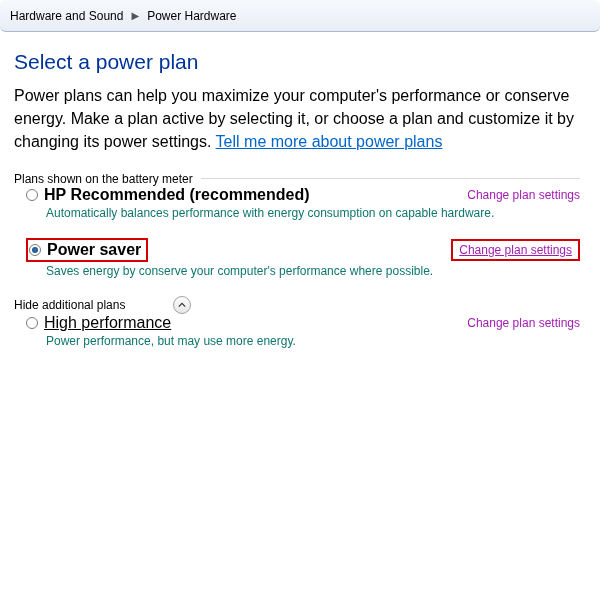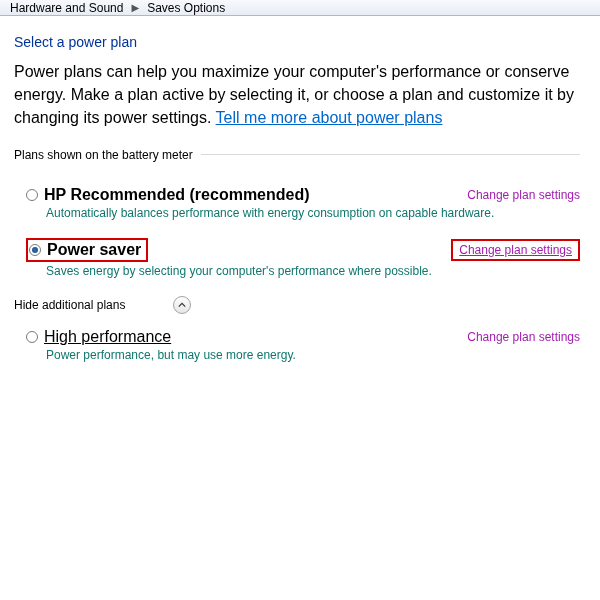--- a/index.html
+++ b/index.html
@@ -8,59 +8,60 @@
       font-size: 12px;
       color: #000;
       background: #fff;
       width: 600px;
       height: 600px;
       overflow: hidden;
     }
     .breadcrumb-bar {
       background: linear-gradient(#f7f9fc, #e8edf5);
       border-bottom: 1px solid #a9b8d0;
-      height: 16px;
+      height: 32px;
       display: flex;
       align-items: center;
       padding: 0 4px;
+      border-radius: 6px;
     }
     .breadcrumb-item {
       padding: 0 6px;
       color: #000;
     }
     .breadcrumb-sep {
       font-size: 10px;
       color: #555;
       padding: 0 2px;
     }
     .content {
       padding: 18px 20px 0 14px;
     }
     .page-title {
       color: #003399;
-      font-size: 14px;
+      font-size: 21px;
       font-weight: 400;
       margin-bottom: 10px;
     }
     .intro {
       font-size: 16px;
       color: #000;
       line-height: 1.45;
       margin-bottom: 18px;
     }
     .link {
       color: #0066cc;
       text-decoration: underline;
       cursor: pointer;
     }
     .section-header {
       display: flex;
       align-items: center;
       gap: 8px;
-      margin-bottom: 24px;
+      margin-bottom: 0;
       justify-content: center;
     }
     .section-header .label {
       font-size: 12px;
       color: #000;
       white-space: nowrap;
     }
     .section-header .rule {
       flex: 1;
       height: 1px;
@@ -125,21 +126,20 @@
     }
     .highlight-link-box {
       border: 2px solid #d40000;
       padding: 2px 6px;
     }
     .additional-header {
       display: flex;
       align-items: center;
       gap: 24px;
       margin-top: 8px;
-      margin-bottom: 14px;
     }
     .collapse-btn {
       width: 18px;
       height: 18px;
       border: 1px solid #a4a4a4;
       border-radius: 50%;
       background: linear-gradient(#fdfdfd, #e6e6e6);
       display: flex;
       align-items: center;
       justify-content: center;
@@ -147,21 +147,21 @@
       flex-shrink: 0;
     }
     .collapse-btn svg { width: 8px; height: 8px; }
   </style>
 </head>
 <body>
 
 <div class="breadcrumb-bar">
   <span class="breadcrumb-item">Hardware and Sound</span>
   <span class="breadcrumb-sep">▶</span>
-  <span class="breadcrumb-item">Saves Options</span>
+  <span class="breadcrumb-item">Power Hardware</span>
 </div>
 
 <div class="content">
 
   <h1 class="page-title">Select a power plan</h1>
 
   <p class="intro">
     <span>Power plans can help you maximize your computer's performance or conserve energy. Make a plan active by selecting it, or choose a plan and customize it by changing its power settings. </span><a class="link">Tell me more about power plans</a>
   </p>
 
@@ -186,21 +186,21 @@
       <span class="highlight-box">
         <span class="plan-left">
           <span class="radio selected"></span>
           <span class="plan-name">Power saver</span>
         </span>
       </span>
       <span class="highlight-link-box">
         <span class="change-link" style="text-decoration: underline;">Change plan settings</span>
       </span>
     </div>
-    <div class="plan-desc">Saves energy by selecting your computer's performance where possible.</div>
+    <div class="plan-desc">Saves energy by conserve your computer's performance where possible.</div>
   </div>
 
   <div class="additional-header" style="margin-left:-14px;">
     <span class="label" style="padding-left:14px;">Hide additional plans</span>
     <span class="rule"></span>
     <span class="collapse-btn">
       <svg viewBox="0 0 10 10">
           <path d="M1 7 L5 3 L9 7" fill="none" stroke="#333" stroke-width="1.5"></path>
         </svg>
     </span>

